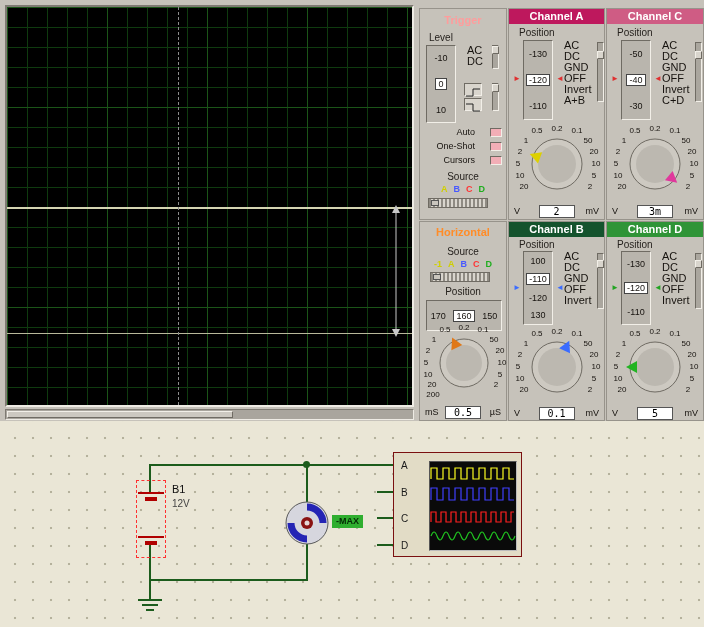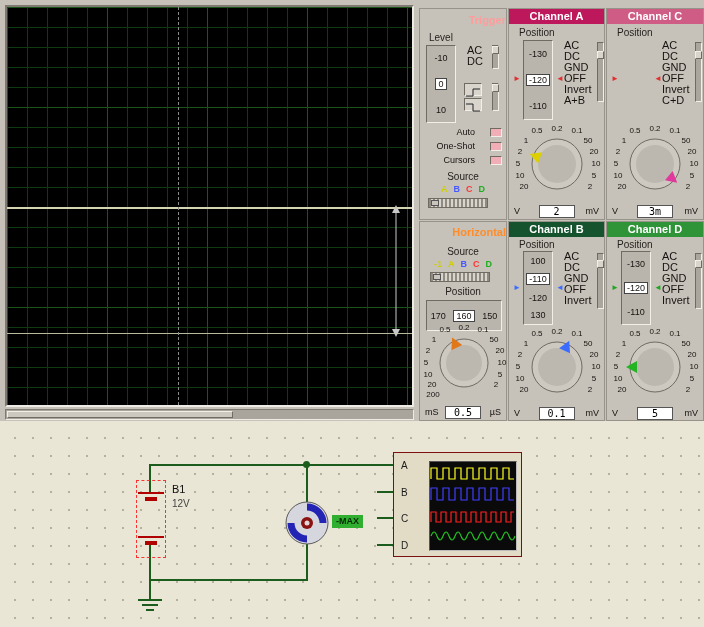--- a/index.html
+++ b/index.html
@@ -27,21 +27,21 @@
 #hscroll{position:absolute;left:5px;top:409px;width:409px;height:11px;background:#a9a59d;
   border:1px solid;border-color:#7e7a72 #eeebe4 #eeebe4 #7e7a72}
 #hthumb{position:absolute;left:1px;top:1px;width:226px;height:7px;background:#ccc8c0;
   border:1px solid;border-color:#f2efe8 #6f6b63 #6f6b63 #f2efe8}
 
 
 .panel{position:absolute;background:#c6c2ba;border:1px solid #97938b}
 .phead{position:absolute;left:0;right:0;top:0;height:15px;text-align:center;color:#fff;
   font-size:11px;font-weight:bold;line-height:15px}
 .hd-a{background:#be185d}.hd-b{background:#14532d}.hd-c{background:#cf5c84}.hd-d{background:#2f9437}
-.ptitle{position:absolute;left:0;right:0;text-align:right;font-weight:bold;font-size:11px}
+.ptitle{position:absolute;left:0;right:0;text-align:center;font-weight:bold;font-size:11px}
 .t-trig{color:#ff9c9c}.t-horz{color:#ff8c28}
 .lbl{position:absolute;font-size:10px;color:#26221e}
 .posbox{position:absolute;display:flex;flex-direction:column;justify-content:space-around;
   align-items:center;background:#b9b5ad;font-size:9px;color:#16120e;
   border:1px solid;border-color:#6f6b63 #f2efe8 #f2efe8 #6f6b63}
 .posbox .sel{background:#fff;border:1px solid #444;padding:0 2px}
 .hposbox{position:absolute;display:flex;flex-direction:row;justify-content:space-around;
   align-items:center;background:#b9b5ad;font-size:9px;color:#16120e;
   border:1px solid;border-color:#6f6b63 #f2efe8 #f2efe8 #6f6b63}
 .hposbox .sel{background:#fff;border:1px solid #444;padding:0 2px}
@@ -203,20 +203,25 @@
       <span class="un" style="left:5px">V</span>
       <span class="vbox">2</span>
       <span class="un" style="right:5px">mV</span>
     </div>
   </div>
 
   <div class="panel" style="left:606px;top:8px;width:98px;height:212px">
     <div class="phead hd-c">Channel C</div>
     <div class="lbl" style="left:10px;top:18px">Position</div>
     <span class="arr a-red" style="left:4px;top:66px">►</span>
+    <div class="posbox" style="left:14px;top:31px;width:30px;height:80px">
+      <span>-50</span>
+      <span class="sel">-40</span>
+      <span>-30</span>
+    </div>
     <span class="arr a-red" style="left:47px;top:66px">◄</span>
     <div class="coup" style="left:55px;top:31px">
       <span>AC</span>
       <span>DC</span>
       <span>GND</span>
       <span>OFF</span>
       <span>Invert</span>
       <span>C+D</span>
     </div>
     <div class="track" style="left:88px;top:33px;height:60px">

